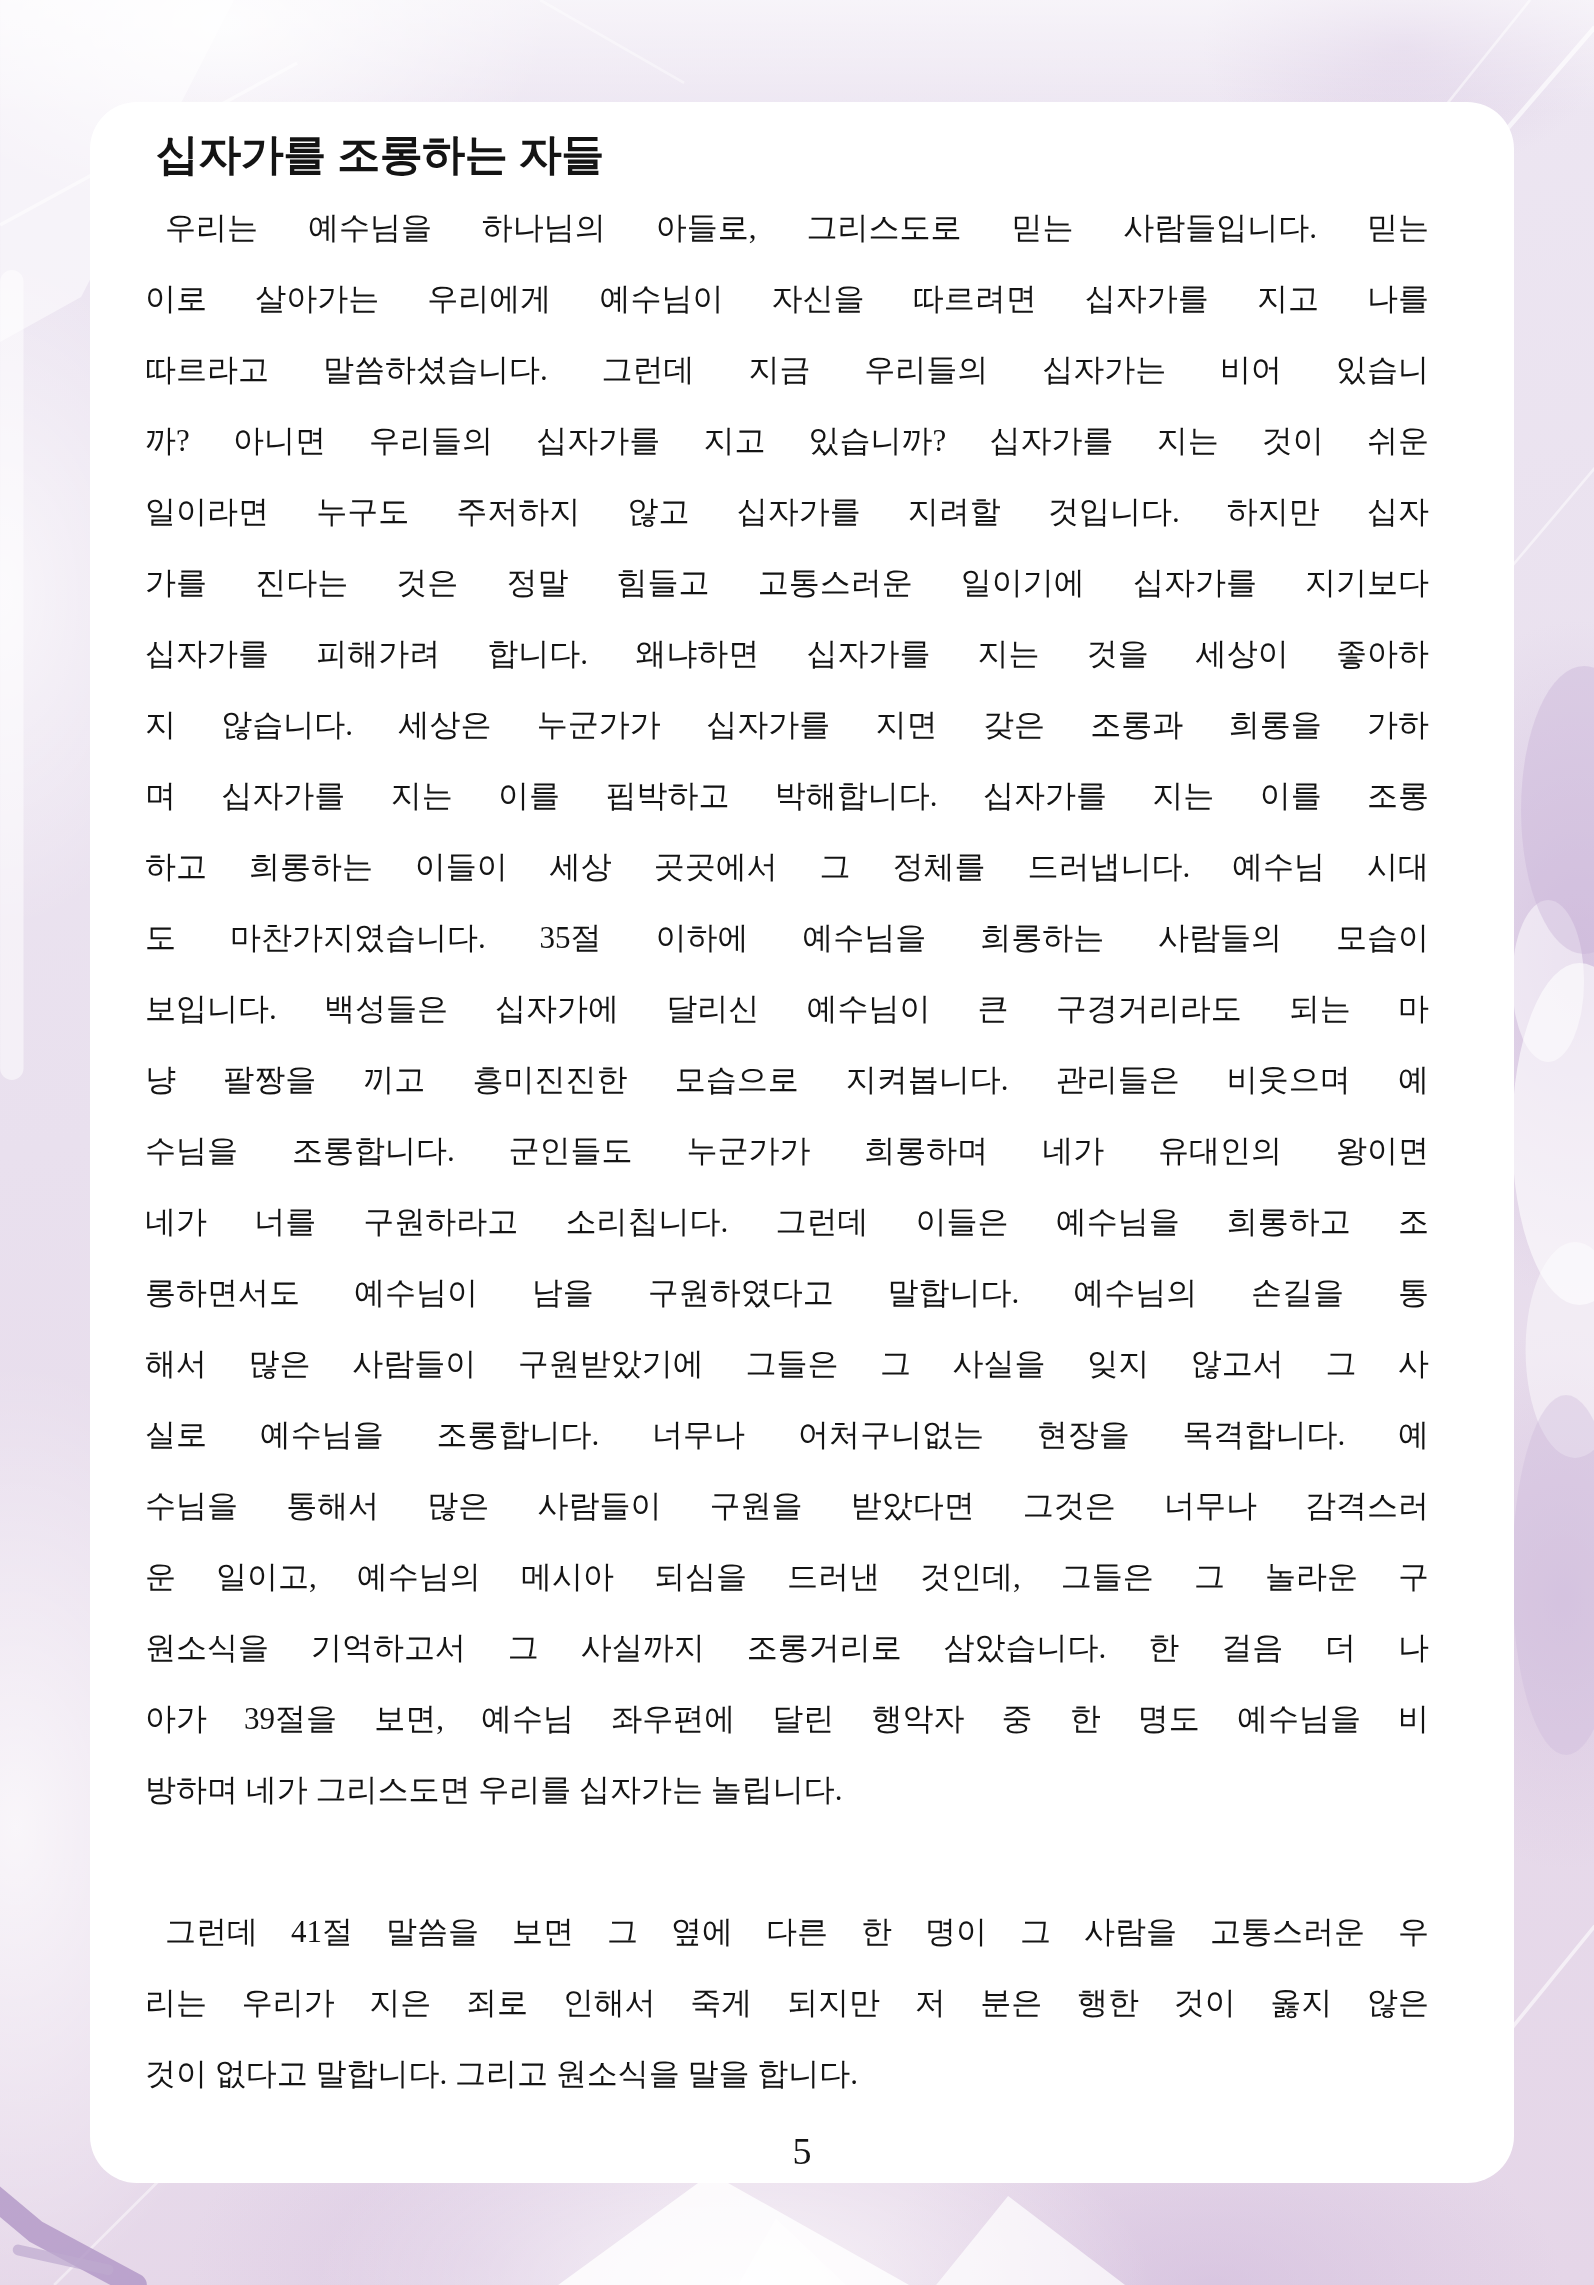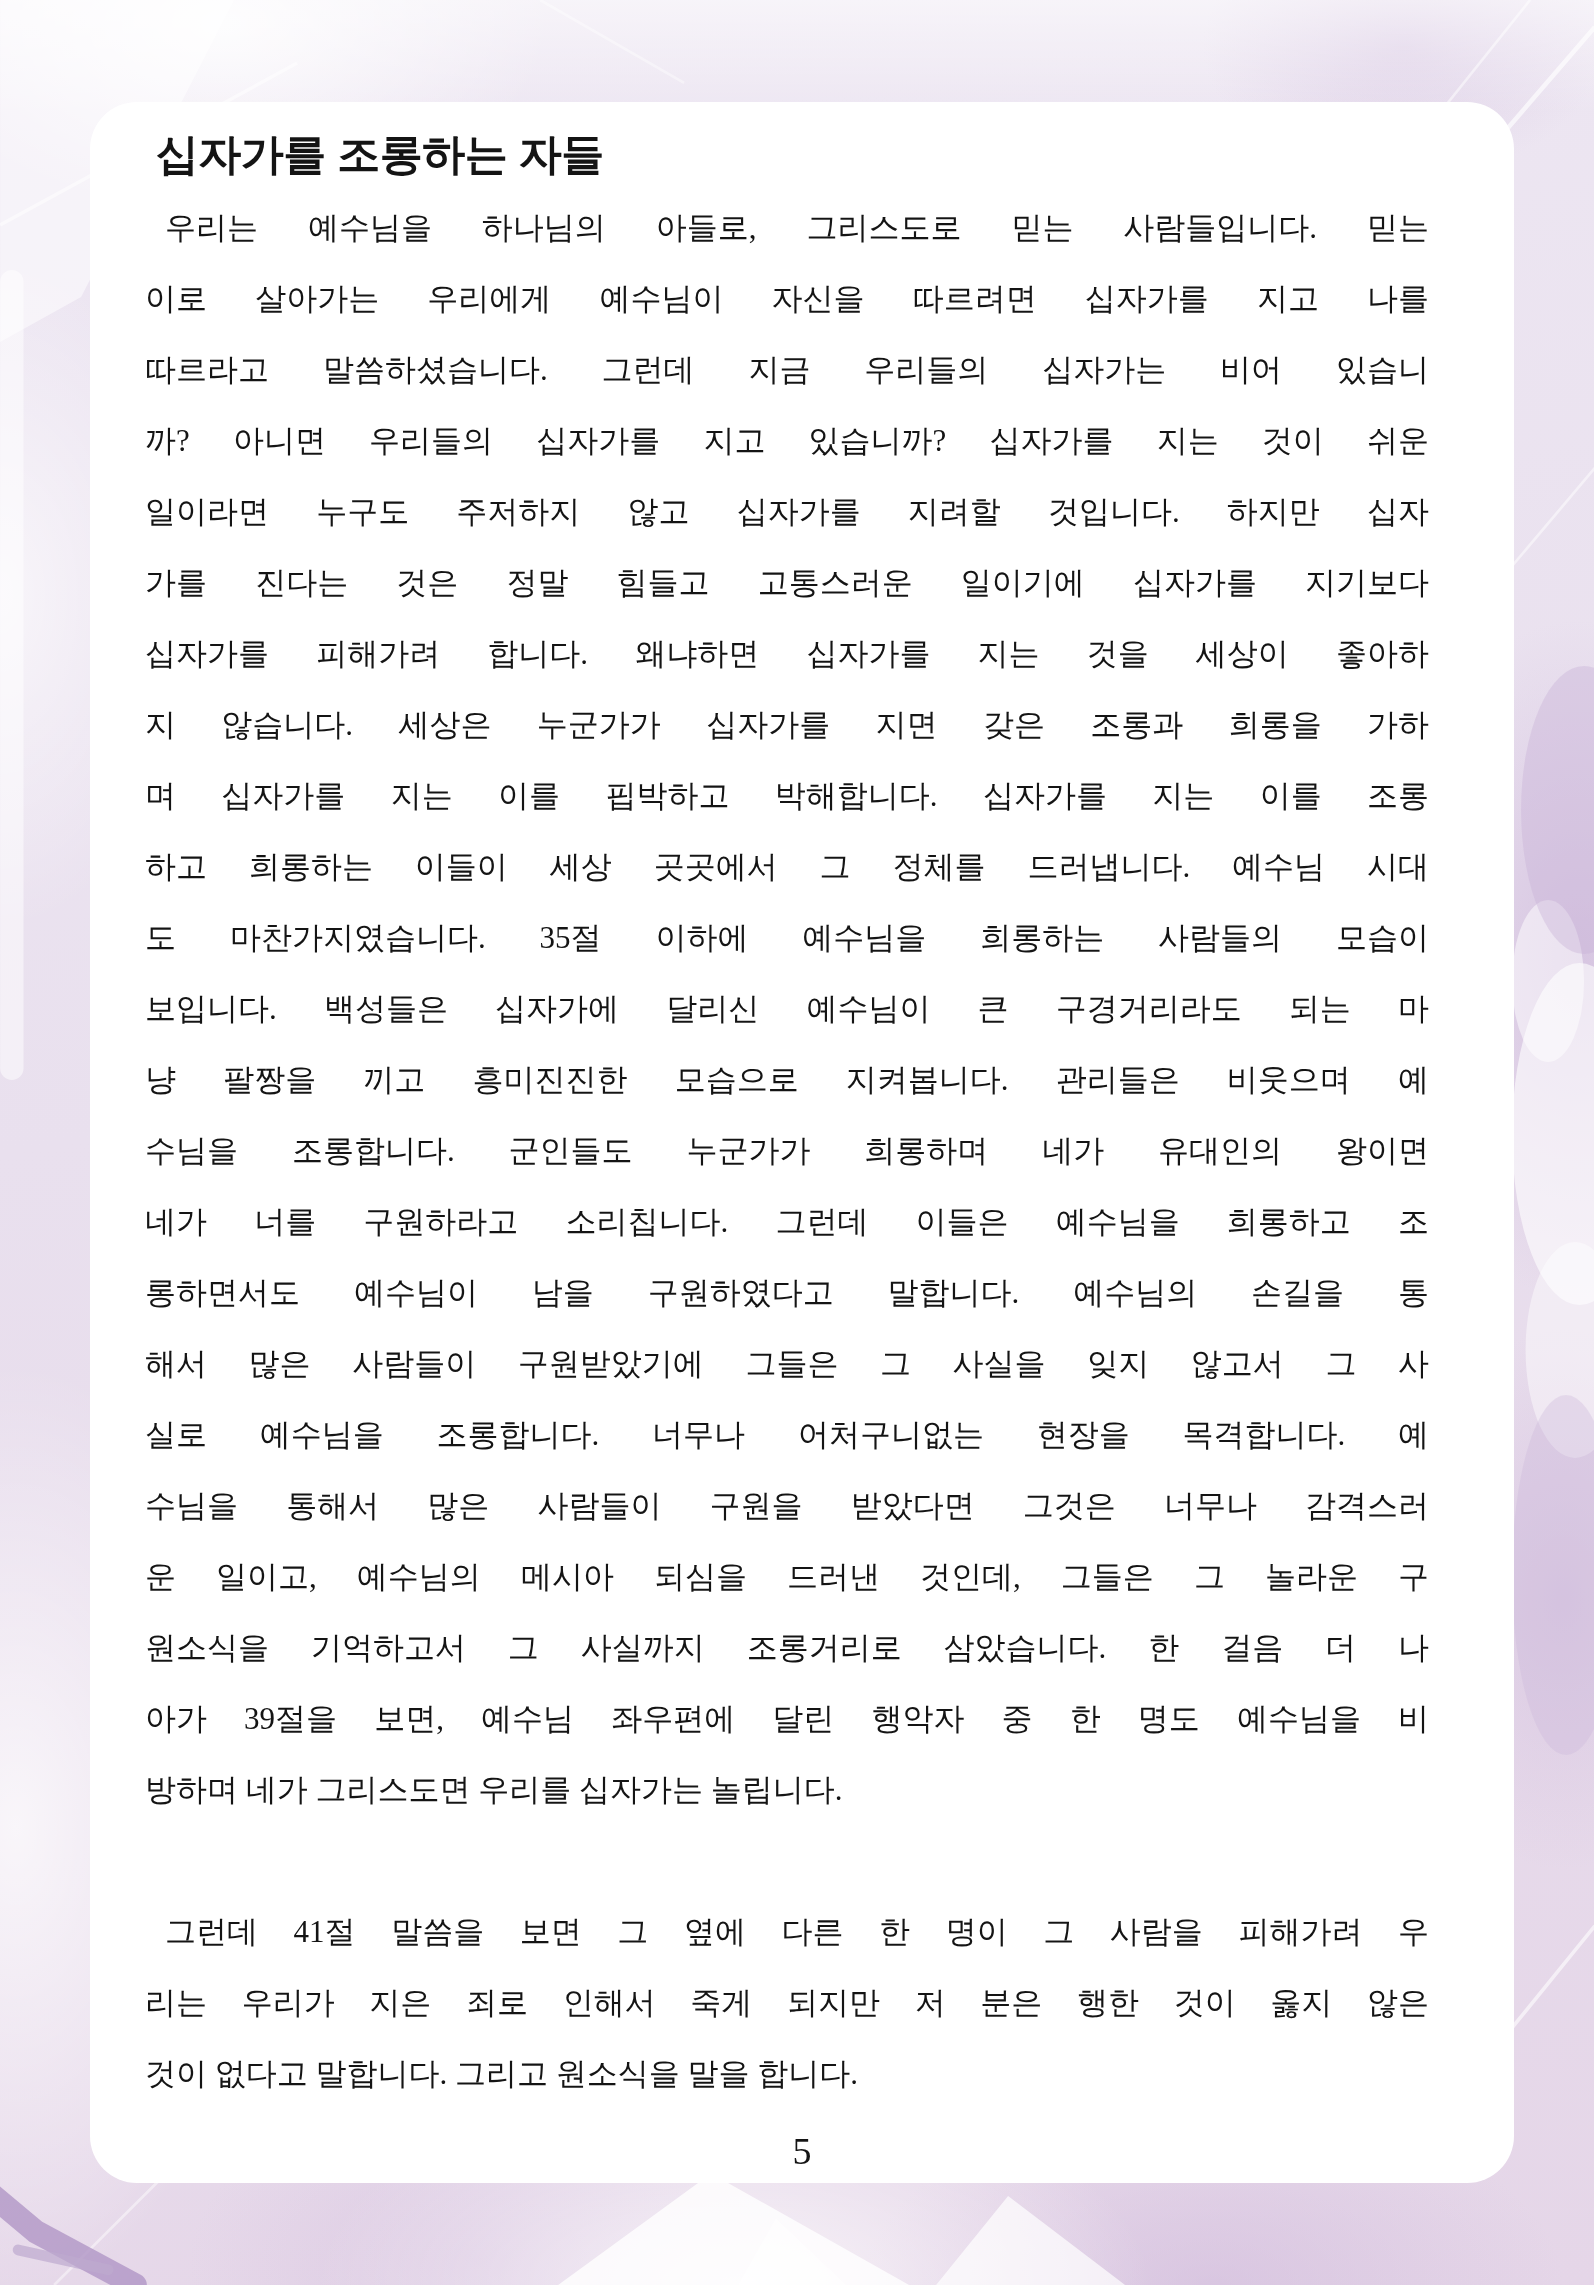--- a/index.html
+++ b/index.html
@@ -112,21 +112,21 @@
           <div class="line">해서 많은 사람들이 구원받았기에 그들은 그 사실을 잊지 않고서 그 사</div>
           <div class="line">실로 예수님을 조롱합니다. 너무나 어처구니없는 현장을 목격합니다. 예</div>
           <div class="line">수님을 통해서 많은 사람들이 구원을 받았다면 그것은 너무나 감격스러</div>
           <div class="line">운 일이고, 예수님의 메시아 되심을 드러낸 것인데, 그들은 그 놀라운 구</div>
           <div class="line">원소식을 기억하고서 그 사실까지 조롱거리로 삼았습니다. 한 걸음 더 나</div>
           <div class="line">아가 39절을 보면, 예수님 좌우편에 달린 행악자 중 한 명도 예수님을 비</div>
           <div class="line">방하며 네가 그리스도면 우리를 십자가는 놀립니다.</div>
         </div>
 
       <div class="para para--gap">
-          <div class="line">그런데 41절 말씀을 보면 그 옆에 다른 한 명이 그 사람을 피해가려 우</div>
+          <div class="line">그런데 41절 말씀을 보면 그 옆에 다른 한 명이 그 사람을 고통스러운 우</div>
           <div class="line">리는 우리가 지은 죄로 인해서 죽게 되지만 저 분은 행한 것이 옳지 않은</div>
           <div class="line">것이 없다고 말합니다. 그리고 원소식을 말을 합니다.</div>
         </div>
 
     </div>
 
     <div class="page-number">5</div>
   </div>
 
 </div>

